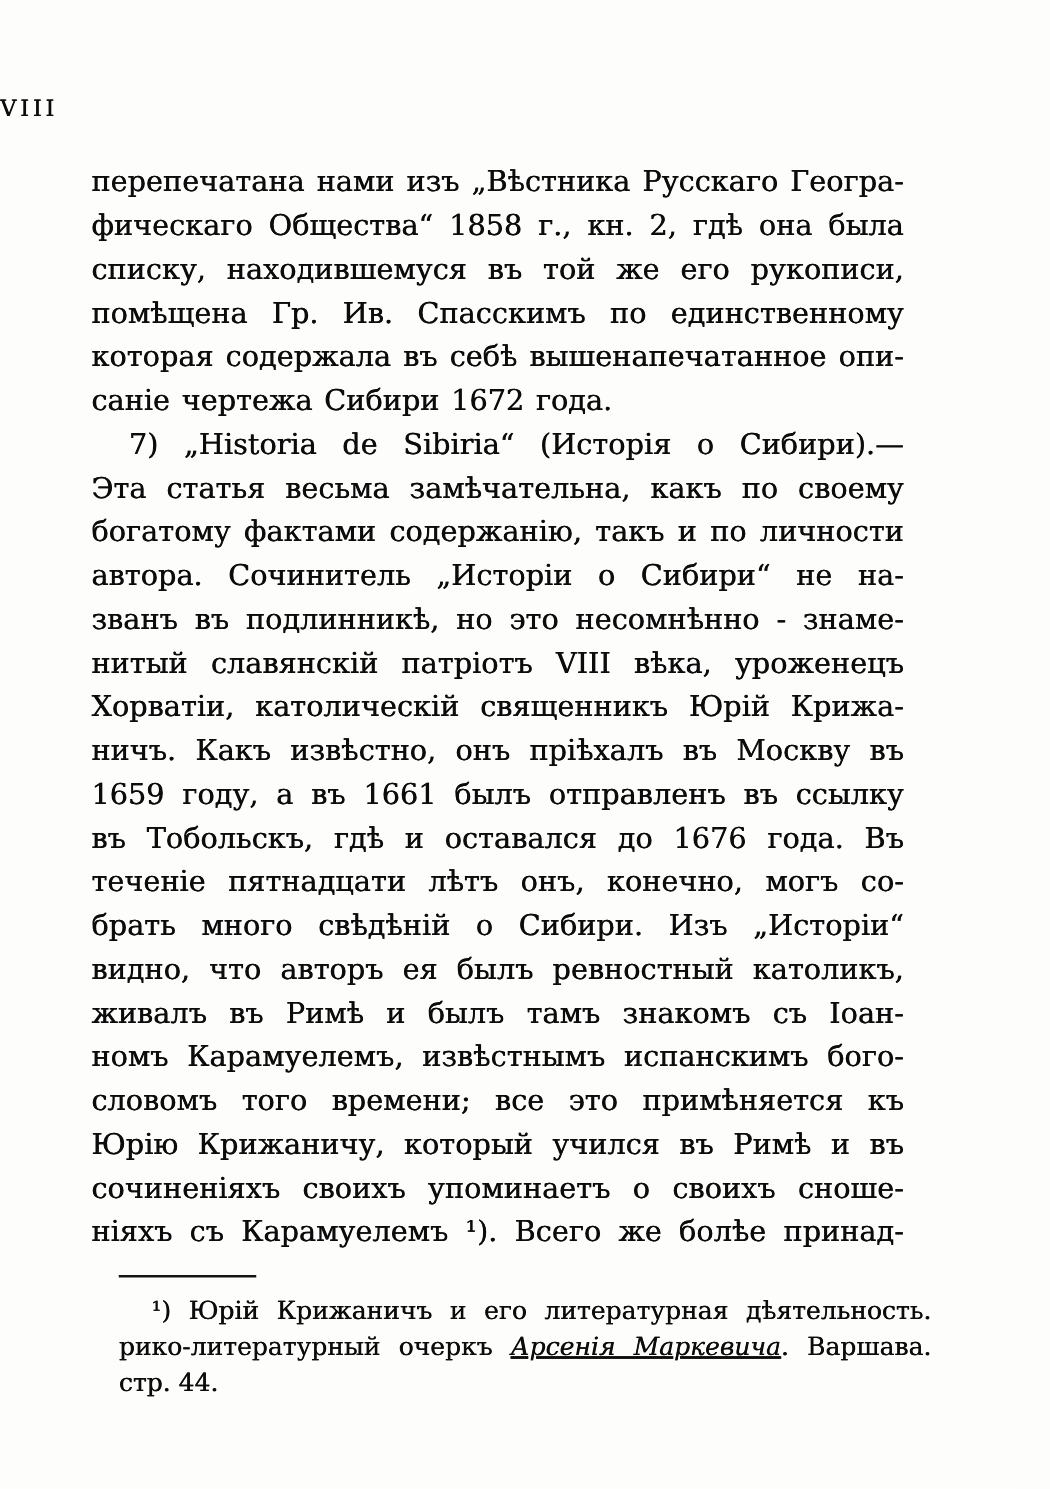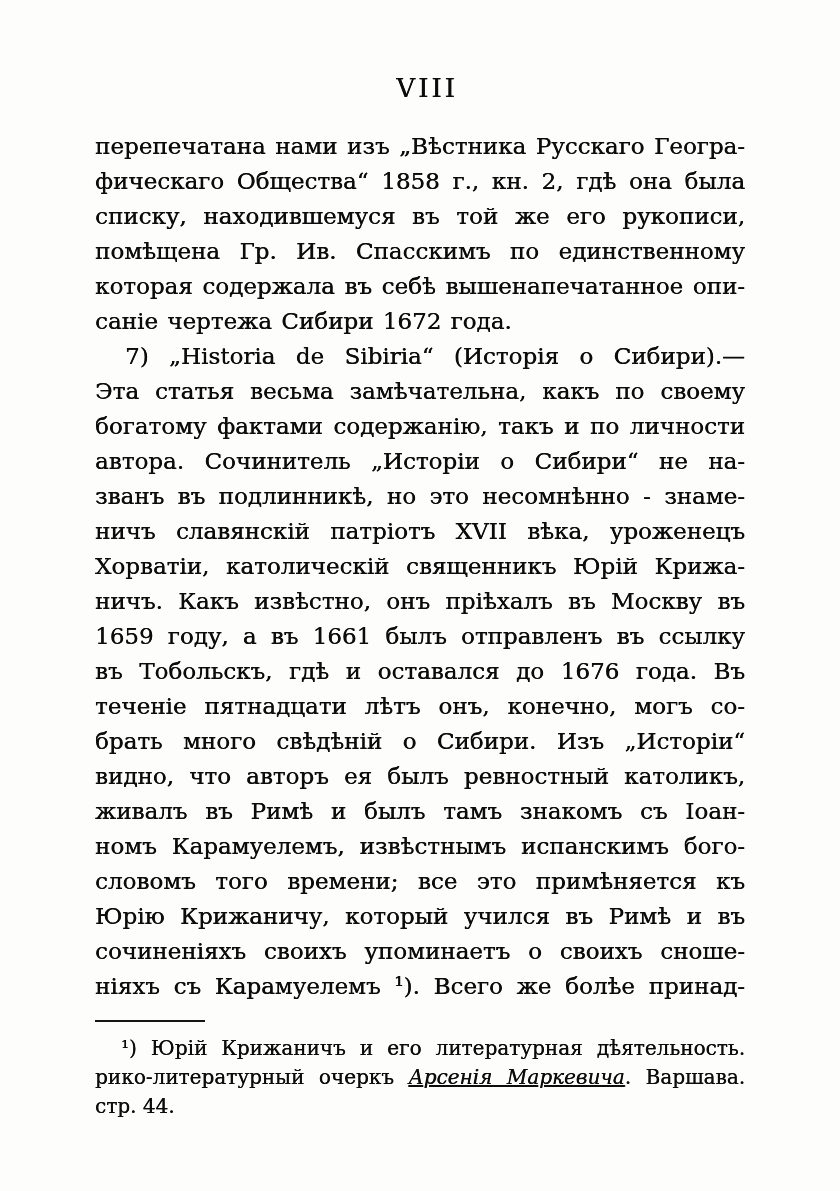--- a/index.html
+++ b/index.html
@@ -14,29 +14,28 @@
     box-sizing: border-box;
     background: #fdfdfc;
     color: #0c0c0c;
     font-family: "DejaVu Serif", "Liberation Serif", serif;
     padding-top: 76px;
     overflow: hidden;
   }
   .page-number {
     height: 24px;
     line-height: 24px;
-    text-align: center;
-    font-size: 26px;
+    text-align: left;
+    font-size: 18px;
     letter-spacing: 3px;
     text-shadow: 0.4px 0 currentColor;
-    padding-left: 14px;
   }
   .main-text {
     width: 650px;
-    margin: 29px 0 0 95px;
+    margin: 29px 0 0 73px;
     font-size: 23px;
     line-height: 35px;
     text-shadow: 0.35px 0 currentColor;
   }
   .tl {
     height: 35px;
     overflow: hidden;
     text-align: justify;
     text-align-last: justify;
     word-spacing: 2px;
@@ -89,21 +88,21 @@
     <div class="tl">фическаго Общества“ 1858 г., кн. 2, гдѣ она была</div>
     <div class="tl">списку, находившемуся въ той же его рукописи,</div>
     <div class="tl">помѣщена Гр. Ив. Спасскимъ по единственному</div>
     <div class="tl">которая содержала въ себѣ вышенапечатанное опи-</div>
     <div class="tl para-end">саніе чертежа Сибири 1672 года.</div>
     <div class="tl indent">7) „Historia de Sibiria“ (Исторія о Сибири).—</div>
     <div class="tl">Эта статья весьма замѣчательна, какъ по своему</div>
     <div class="tl">богатому фактами содержанію, такъ и по личности</div>
     <div class="tl">автора. Сочинитель „Исторіи о Сибири“ не на-</div>
     <div class="tl">званъ въ подлинникѣ, но это несомнѣнно - знаме-</div>
-    <div class="tl">ничъ славянскій патріотъ XVII вѣка, уроженецъ</div>
+    <div class="tl">нитый славянскій патріотъ VIII вѣка, уроженецъ</div>
     <div class="tl">Хорватіи, католическій священникъ Юрій Крижа-</div>
     <div class="tl">ничъ. Какъ извѣстно, онъ пріѣхалъ въ Москву въ</div>
     <div class="tl">1659 году, а въ 1661 былъ отправленъ въ ссылку</div>
     <div class="tl">въ Тобольскъ, гдѣ и оставался до 1676 года. Въ</div>
     <div class="tl">теченіе пятнадцати лѣтъ онъ, конечно, могъ со-</div>
     <div class="tl">брать много свѣдѣній о Сибири. Изъ „Исторіи“</div>
     <div class="tl">видно, что авторъ ея былъ ревностный католикъ,</div>
     <div class="tl">живалъ въ Римѣ и былъ тамъ знакомъ съ Іоан-</div>
     <div class="tl">номъ Карамуелемъ, извѣстнымъ испанскимъ бого-</div>
     <div class="tl">словомъ того времени; все это примѣняется къ</div>

